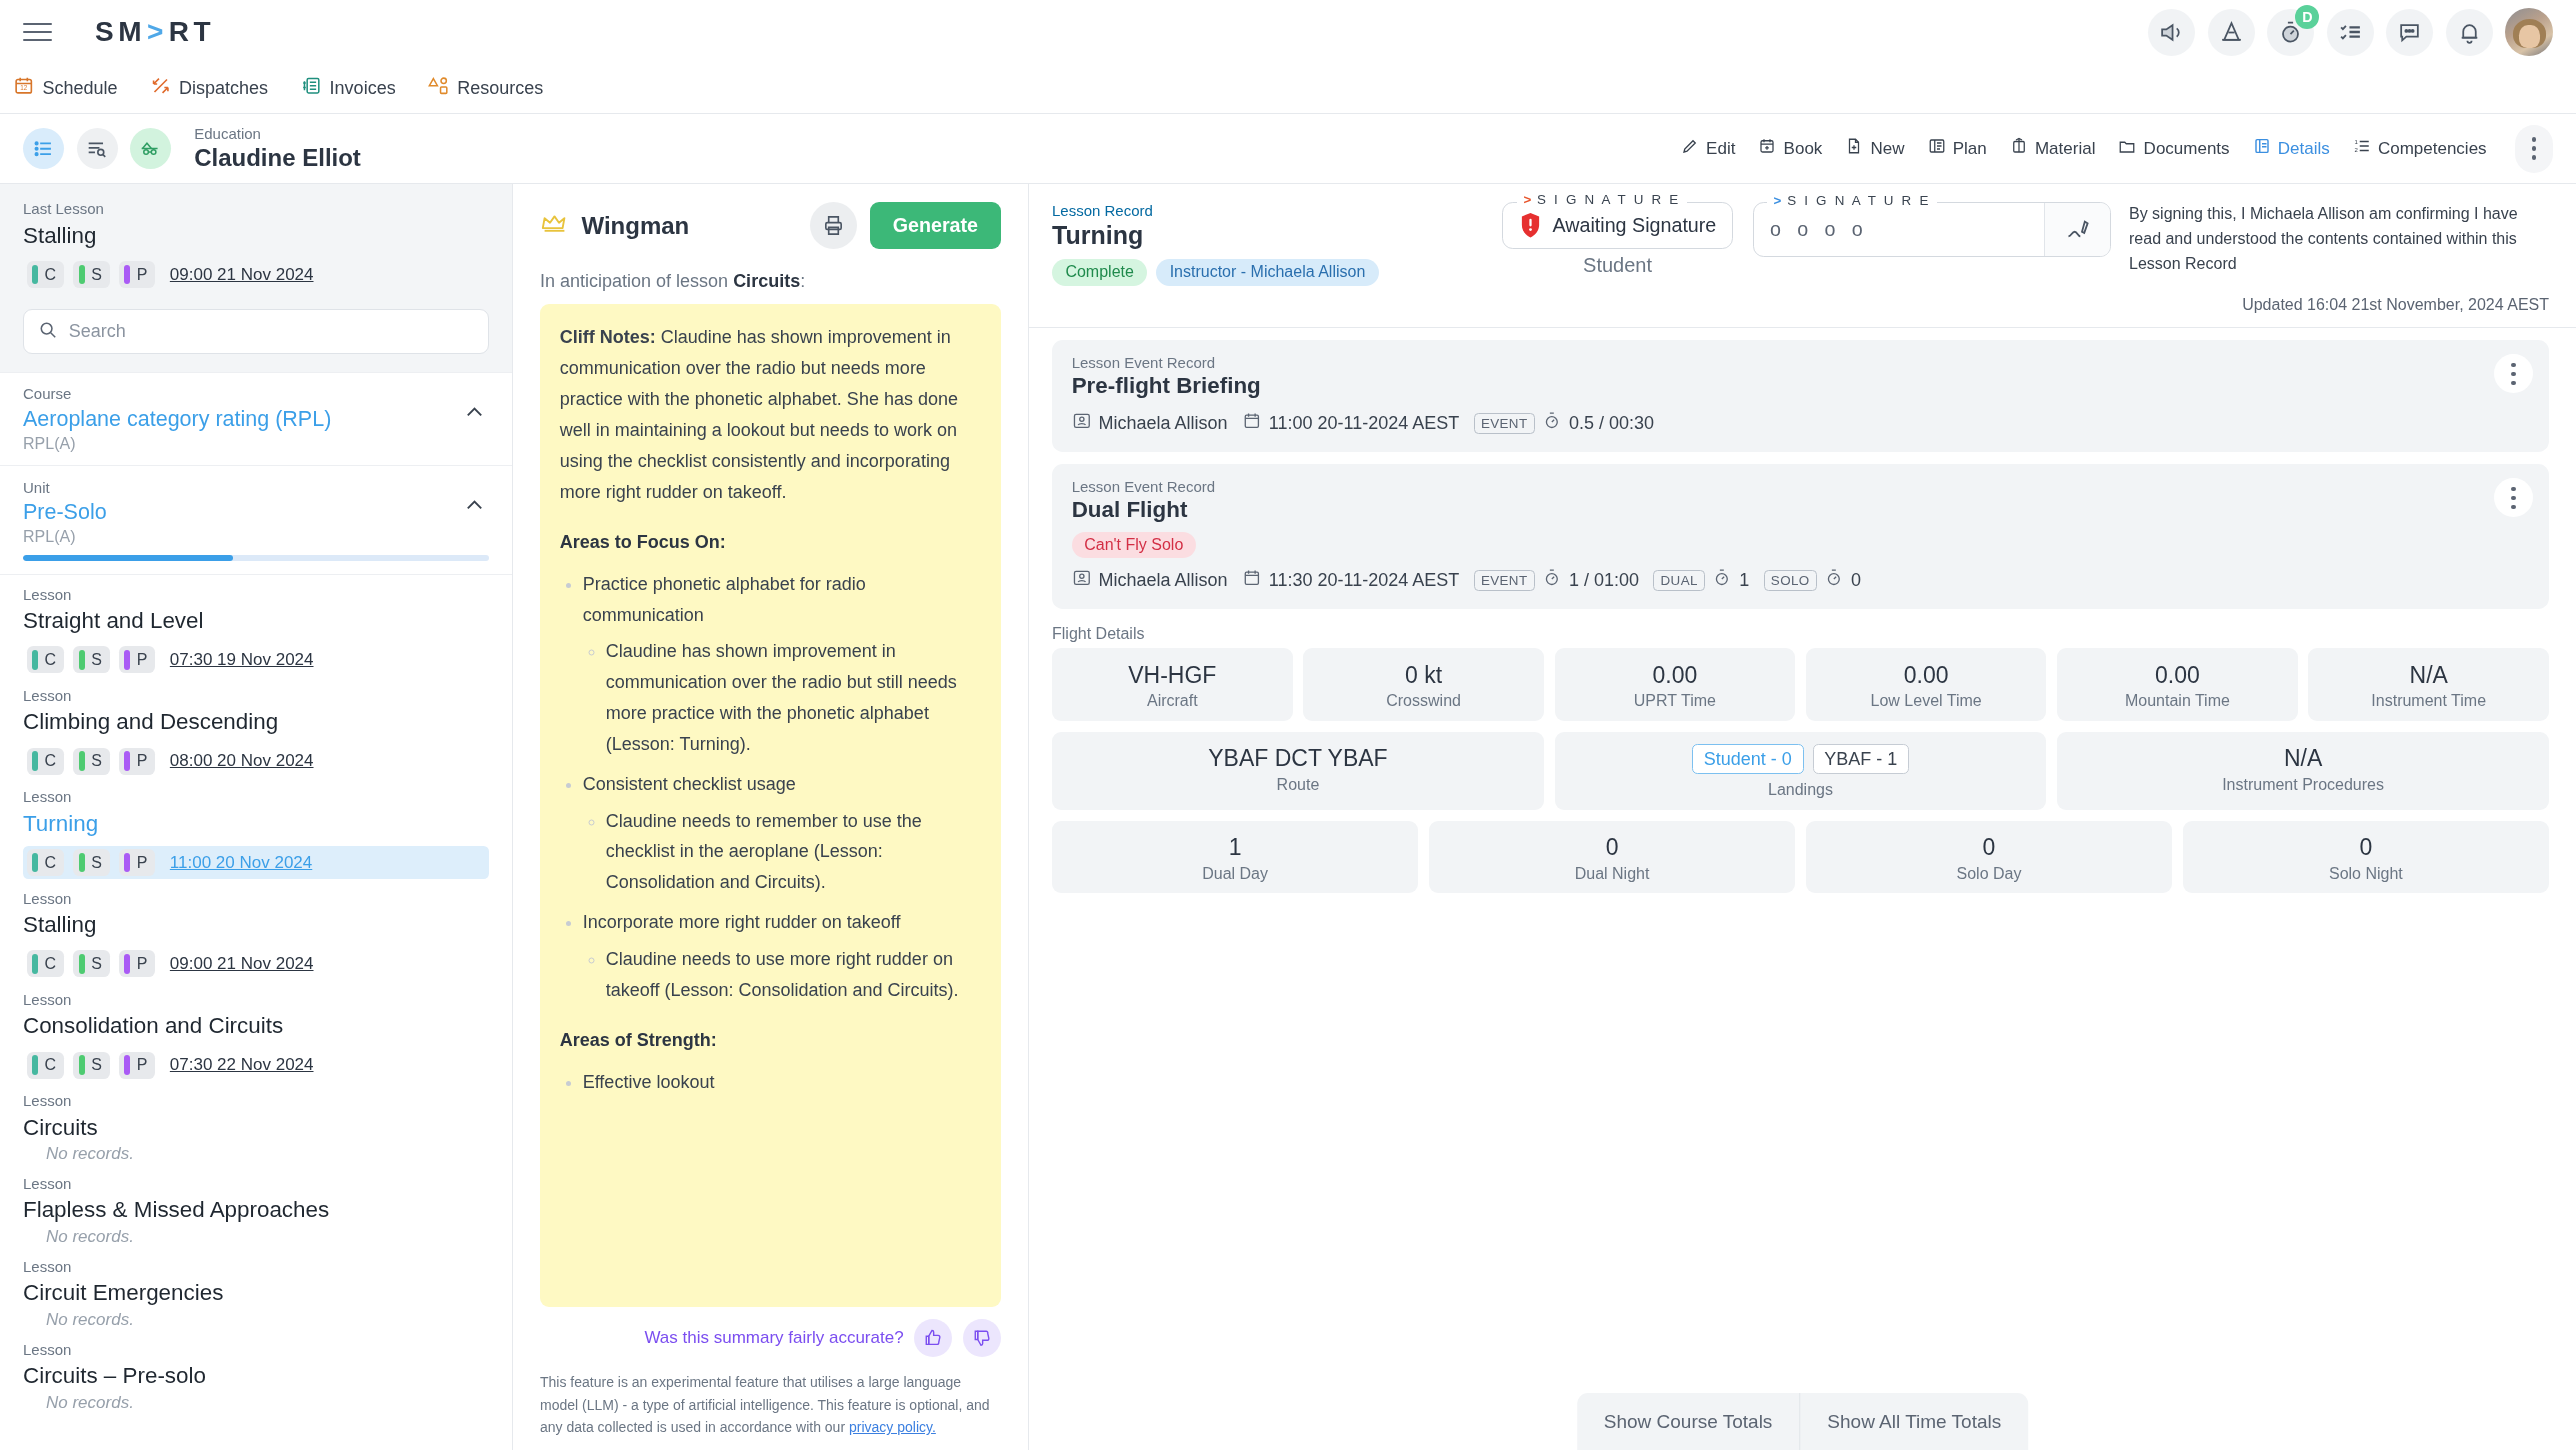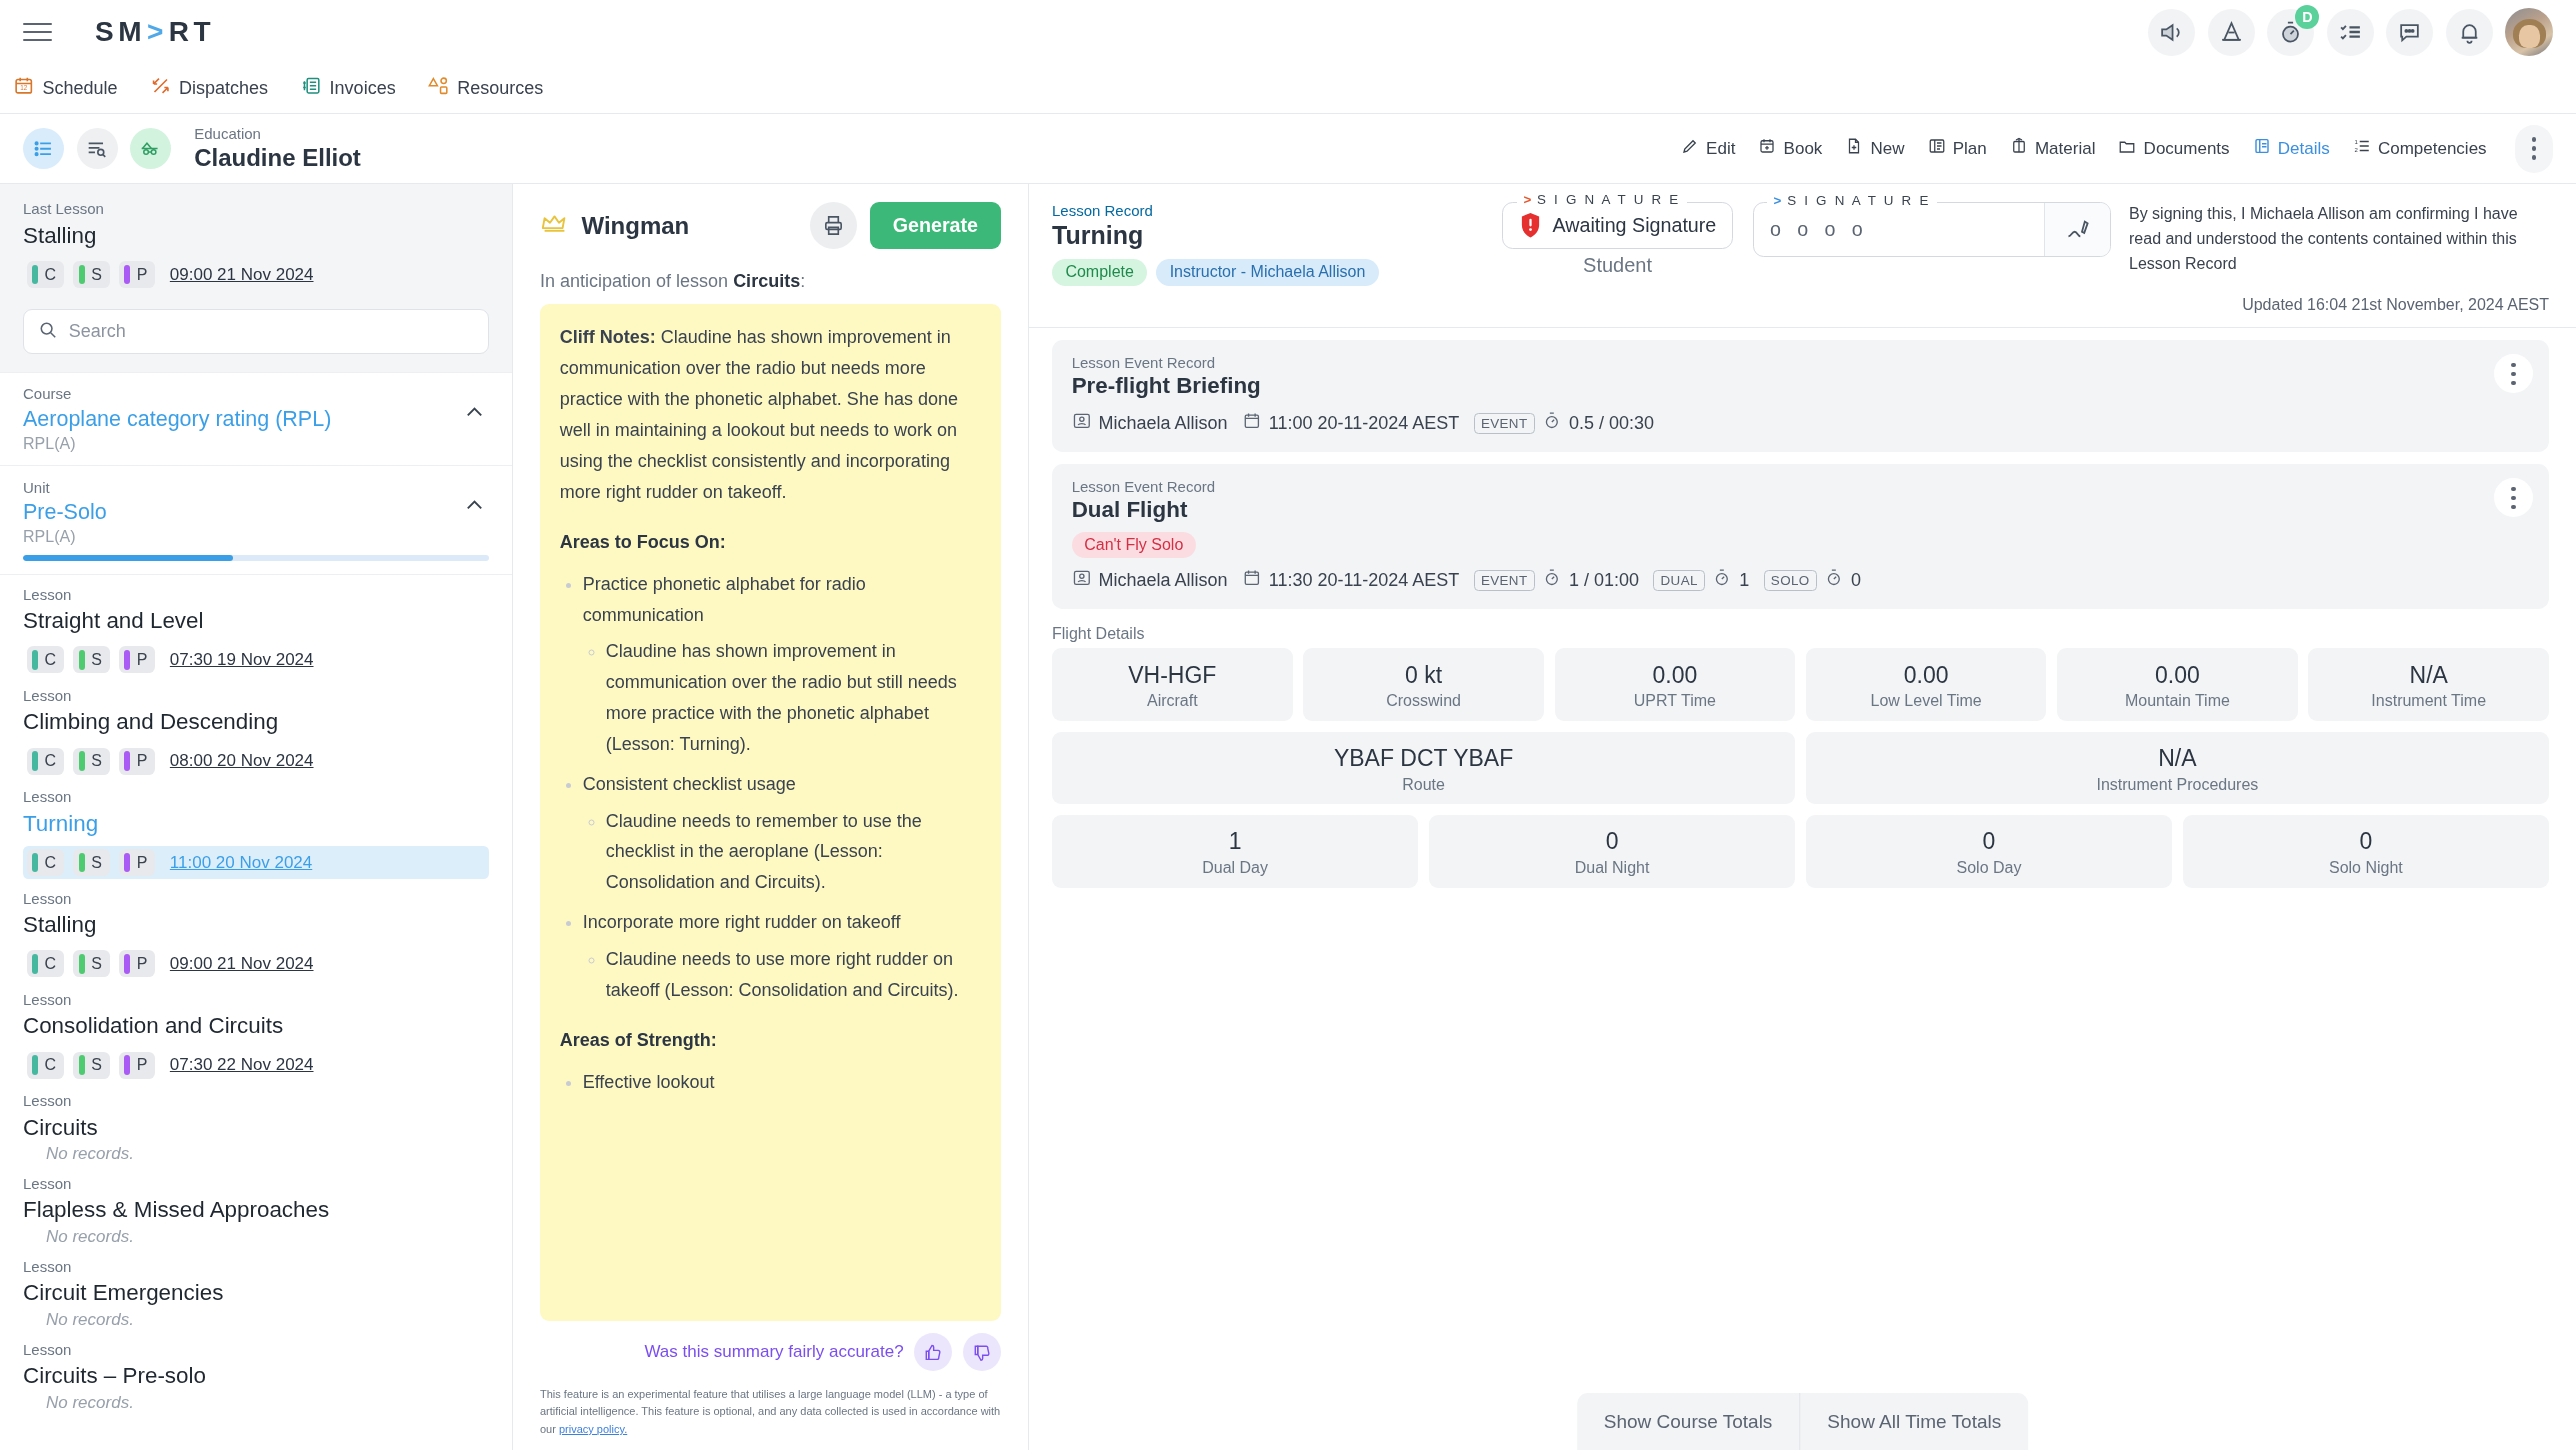--- a/index.html
+++ b/index.html
@@ -120,21 +120,21 @@
   .wm-card p { font-size: 18px; line-height: 1.72; color:#39424e; }
   .wm-card p.b { font-weight:700; color:#2c3542; margin-top: 19.7px; }
   .wm-card p.b:first-child { margin-top:0;}
   .wm-card ul { margin: 10.7px 0 0 23px; }
   .wm-card ul li { font-size:18px; line-height:1.72; color:#39424e; margin-bottom: 5.4px;}
   .wm-card ul ul { margin: 5.4px 0 9px 23px;}
   .wm-card li::marker { color:#c7ccd3; }
   .wm-feedback { display:flex; align-items:center; justify-content:flex-end; gap:10.7px; margin-top: 12.5px;}
   .wm-feedback .q { font-size:17px; color:#7b4ef0; }
   .fb-btn { width:38px; height:38px; border-radius:50%; background:#ece6fd; display:flex; align-items:center; justify-content:center; cursor:pointer;}
-  .wm-disclaimer { font-size:11px; line-height:1.6; color:#6b7684; margin-top: 14.3px; padding-bottom: 12.5px;}
+  .wm-disclaimer { font-size:14px; line-height:1.6; color:#6b7684; margin-top: 14.3px; padding-bottom: 12.5px;}
   .wm-disclaimer a { color:#3b7fe0; }
 
   
   .main { flex:1; display:flex; flex-direction:column; min-width:0; background:#fff; position:relative; overflow:hidden;}
   .record-head { display:flex; padding: 18px 27px 12.5px 23px; border-bottom:0.9px solid #e6e9ed; gap: 18px;}
   .rh-left { min-width: 268px; }
   .rh-kicker { font-size:15px; color:#0369a1;}
   .rh-title { font-size:25px; font-weight:700; color:#2c3542; line-height:1.2; margin-top:0.9px;}
   .chips { display:flex; gap:9px; margin-top:9px;}
   .chip { border-radius:18px; padding:4.5px 13.4px; font-size:16px;}
@@ -788,20 +788,27 @@
               <div class="v">N/A</div>
               <div class="k">Instrument Time</div>
             </div>
           </div>
         <div class="fd-row">
           <div class="cell" style="flex:1.33">
             <div class="v">YBAF DCT YBAF</div>
             <div class="k">Route</div>
           </div>
           <div class="cell" style="flex:1.33">
+            <div class="pillrow" id="landing-pills">
+                <span class="pill blue">Student - 0</span>
+                <span class="pill">YBAF - 1</span>
+              </div>
+            <div class="k" style="margin-top:7.2px;">Landings</div>
+          </div>
+          <div class="cell" style="flex:1.33">
             <div class="v">N/A</div>
             <div class="k">Instrument Procedures</div>
           </div>
         </div>
         <div class="fd-row" id="fd-row3">
             <div class="cell">
               <div class="v">1</div>
               <div class="k">Dual Day</div>
             </div>
             <div class="cell">

